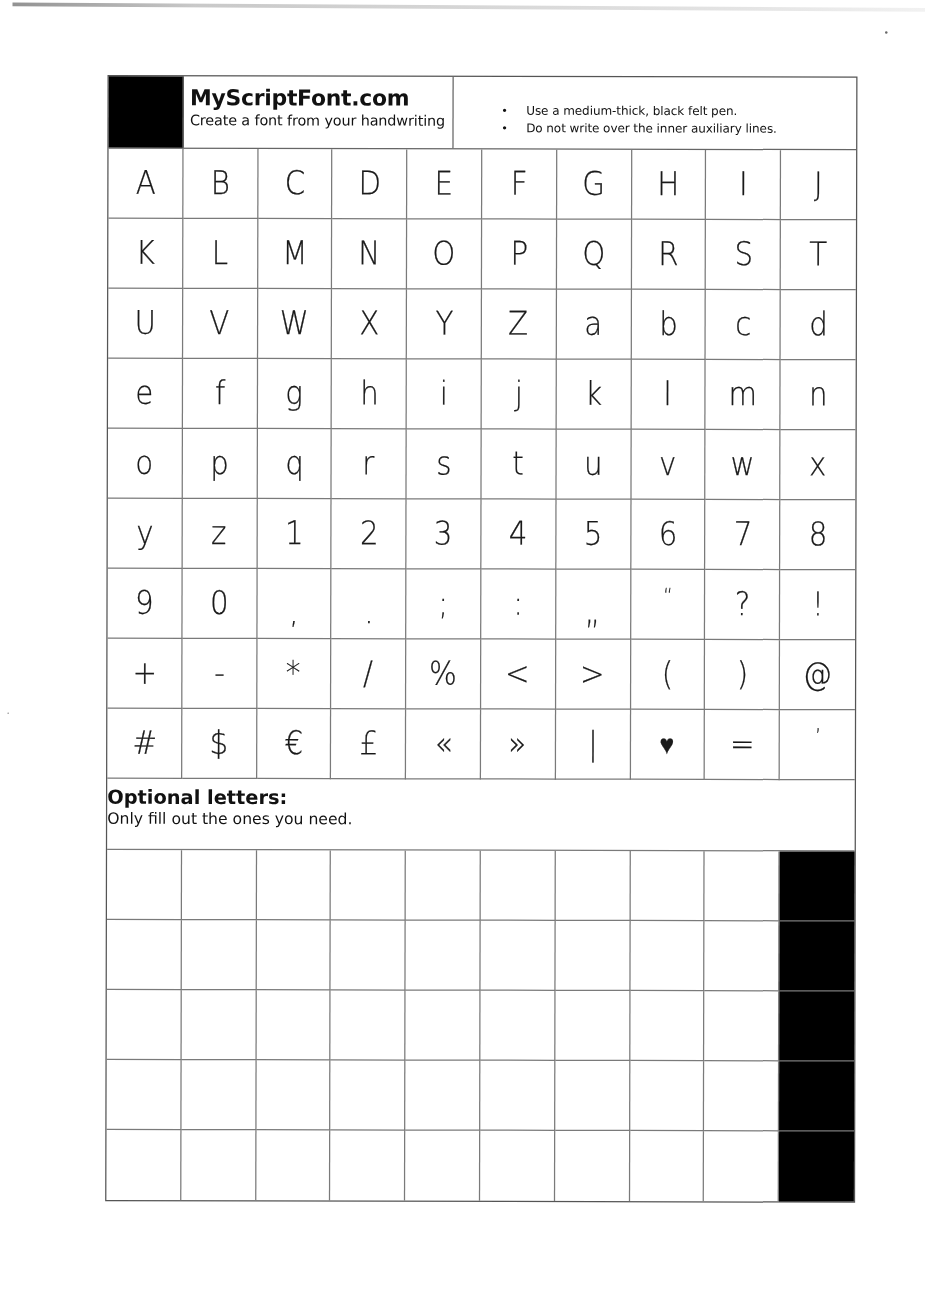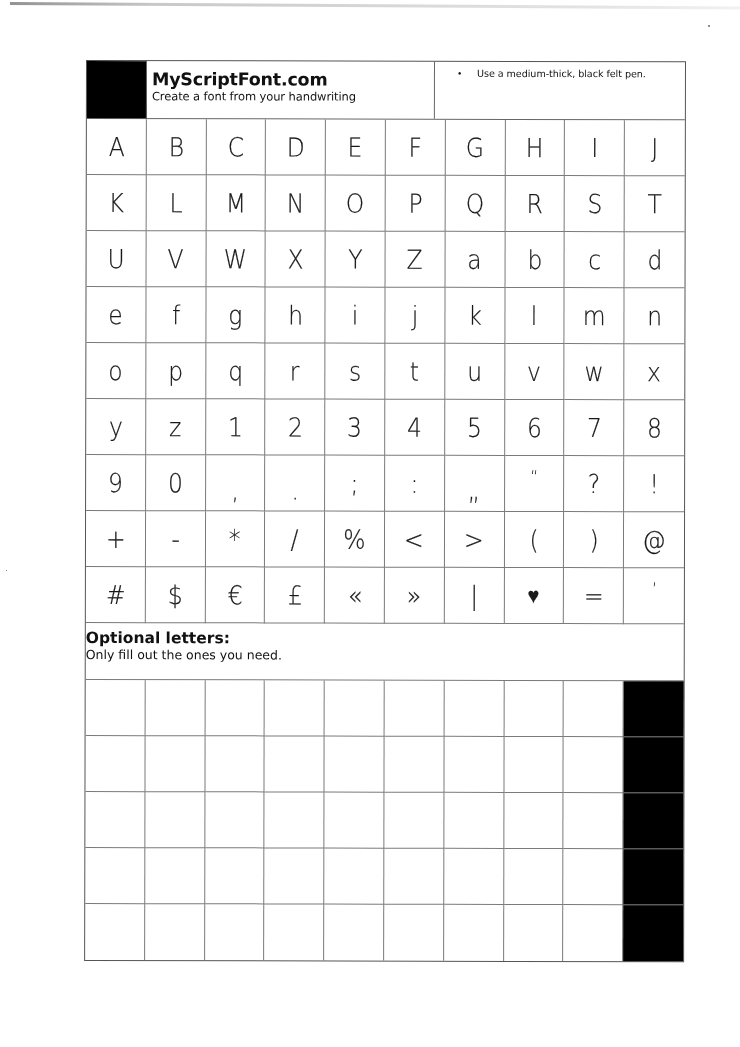--- a/index.html
+++ b/index.html
@@ -5,25 +5,25 @@
   html, body { margin: 0; padding: 0; background: #ffffff; }
   body { width: 740px; height: 1047px; position: relative; overflow: hidden; font-family: "DejaVu Sans", sans-serif; color: #111; }
   .scan-edge { position: absolute; left: 10px; top: 2px; width: 730px; height: 3px;
     background: linear-gradient(90deg, #777 0%, #bbb 20%, #ccc 50%, #ddd 80%, #eee 100%); transform: rotate(0.35deg); transform-origin: left; opacity: 0.8; }
   .speck { position: absolute; width: 2px; height: 2px; background: #666; border-radius: 50%; }
 
   .sheet { position: absolute; left: 86px; top: 60px; width: 598px; border: 1px solid #555; box-sizing: content-box; transform: rotate(0.12deg); transform-origin: top left; }
 
   .header { display: flex; height: 57px; border-bottom: 1px solid #666; }
   .corner-box { width: 59px; background: #000; border-right: 1px solid #666; }
-  .brand { width: 288px; padding: 8px 0 0 5px; border-right: 1px solid #666; box-sizing: border-box; }
+  .brand { width: 216px; padding: 8px 0 0 5px; border-right: 1px solid #666; box-sizing: border-box; }
   .brand-title { font-family: "DejaVu Sans", sans-serif; font-weight: bold; font-size: 17.5px; letter-spacing: -0.2px; line-height: 20px; }
   .brand-sub { font-size: 11.5px; line-height: 14px; letter-spacing: -0.1px; }
   .rules { flex: 1; padding: 5px 0 0 22px; box-sizing: border-box; }
-  .rules ul { margin: 0; padding: 0; list-style: none; }
+  .rules ul { margin: 16px; padding: 0; list-style: none; }
   .rules li { font-size: 9.6px; line-height: 14px; position: relative; padding-left: 20px; letter-spacing: -0.05px; }
   .rules li::before { content: "•"; position: absolute; left: 0; top: 0; font-size: 9px; }
 
   .grid { display: grid; grid-template-columns: repeat(10, 1fr); }
   .cell { height: 56px; border-right: 1px solid #7a7a7a; border-bottom: 1px solid #7a7a7a; box-sizing: border-box;
     display: flex; align-items: center; justify-content: center; font-family: "DejaVu Sans", sans-serif; font-weight: normal; font-size: 26px; color: #1a1a1a; }
   .cell:nth-child(10n) { border-right: none; }
   .glyph { display: inline-block; transform: scaleX(0.9); font-weight: 200; -webkit-text-stroke: 0.2px #111; }
   .glyph.low { margin-top: 14px; }
   .glyph.high { margin-top: -14px; font-size: 16px; }
@@ -47,20 +47,21 @@
 <div class="sheet">
   <div class="header">
     <div class="corner-box"></div>
     <div class="brand">
       <div class="brand-title">MyScriptFont.com</div>
       <div class="brand-sub">Create a font from your handwriting</div>
     </div>
     <div class="rules">
       <ul>
         <li>Use a medium-thick, black felt pen.</li>
+        <li>Do not write over the inner auxiliary lines.</li>
       </ul>
     </div>
   </div>
 
   <div class="grid" id="glyph-grid">
       <div class="cell">
         <span class="glyph">A</span>
       </div>
       <div class="cell">
         <span class="glyph">B</span>

